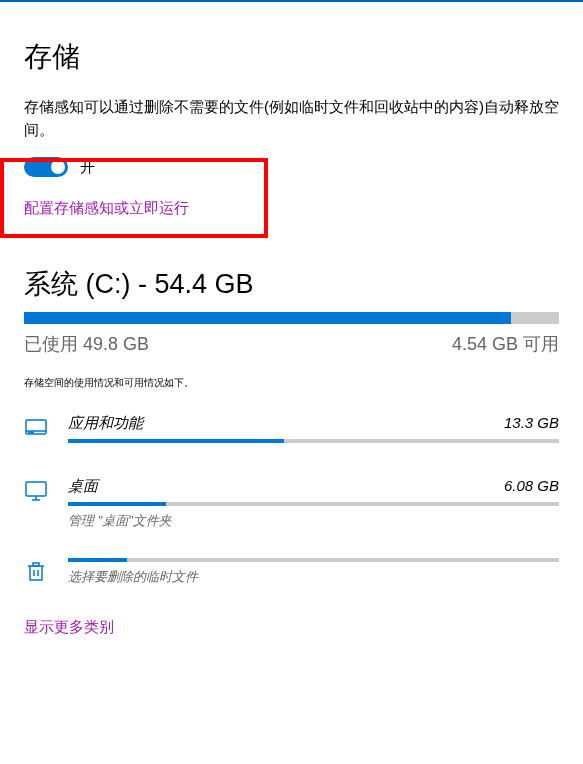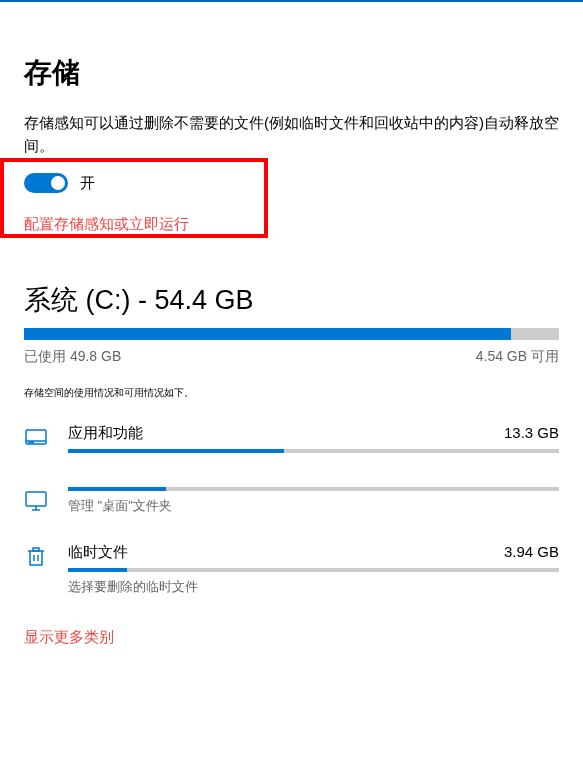--- a/index.html
+++ b/index.html
@@ -17,22 +17,22 @@
     }
     .top-border {
       height: 2px;
       background: #0067b8;
     }
     .content {
       padding: 20px 24px 0 24px;
     }
     .page-title {
       font-size: 28px;
-      font-weight: 700;
-      margin-top: 32px;
+      font-weight: 400;
+      margin-top: 16px;
       margin-bottom: 20px;
     }
     .desc-text {
       font-size: 15px;
       line-height: 1.5;
     }
     .highlight-box {
       position: absolute;
       border: 4px solid #ff0000;
       left: 0px;
@@ -63,21 +63,21 @@
       width: 14px;
       height: 14px;
       background: #fff;
       border-radius: 50%;
     }
     .toggle-label {
       margin-left: 12px;
       font-size: 15px;
     }
     .link {
-      color: #ef4444;
+      color: #a21caf;
       font-size: 15px;
       cursor: pointer;
       display: inline-block;
     }
     .configure-link {
       margin-top: 10px;
     }
     .section-title {
       font-size: 27px;
       font-weight: 400;
@@ -91,21 +91,21 @@
       margin-bottom: 8px;
       position: relative;
     }
     .total-bar-fill {
       height: 100%;
       background: #0078d4;
     }
     .usage-line {
       display: flex;
       justify-content: space-between;
-      font-size: 14px;
+      font-size: 18px;
       color: #666;
       margin-bottom: 20px;
     }
     .sub-desc {
       font-size: 10px;
       margin-bottom: 24px;
     }
     .category-row {
       display: flex;
       align-items: flex-start;
@@ -115,20 +115,21 @@
     .cat-icon {
       width: 24px;
       height: 24px;
       flex-shrink: 0;
       margin-right: 20px;
       color: #0078d4;
       margin-top: 2px;
     }
     .cat-content {
       flex: 1;
+      font-style: italic;
     }
     .cat-header {
       display: flex;
       justify-content: space-between;
       align-items: baseline;
       margin-bottom: 6px;
     }
     .cat-name {
       font-size: 15px;
     }
@@ -205,39 +206,39 @@
           </div>
         </div>
       </div>
       <div class="category-row">
         <div class="cat-icon"><svg viewBox="0 0 24 24" fill="none" stroke="#0078d4" stroke-width="1.5">
             <rect x="2" y="3" width="20" height="14" rx="1"></rect>
             <line x1="8" y1="21" x2="16" y2="21"></line>
             <line x1="12" y1="17" x2="12" y2="21"></line>
           </svg></div>
         <div class="cat-content">
+          <div class="cat-header">
+            <span class="cat-name">桌面</span>
+            <span class="cat-size">6.08 GB</span>
+          </div>
           <div class="cat-bar">
             <div class="cat-bar-fill" style="width:20%"></div>
           </div>
           <div class="cat-desc">管理 "桌面"文件夹</div>
         </div>
       </div>
       <div class="category-row">
         <div class="cat-icon"><svg viewBox="0 0 24 24" fill="none" stroke="#0078d4" stroke-width="1.5">
             <path d="M4 6 L20 6"></path>
             <path d="M6 6 L6 20 L18 20 L18 6"></path>
             <path d="M9 3 L15 3 L15 6 L9 6 Z"></path>
             <line x1="10" y1="10" x2="10" y2="16"></line>
             <line x1="14" y1="10" x2="14" y2="16"></line>
           </svg></div>
         <div class="cat-content">
-          <div class="cat-header">
-            <span class="cat-name">临时文件</span>
-            <span class="cat-size">3.94 GB</span>
-          </div>
           <div class="cat-bar">
             <div class="cat-bar-fill" style="width:12%"></div>
           </div>
           <div class="cat-desc">选择要删除的临时文件</div>
         </div>
       </div>
     </div>
 
   <a class="link show-more">显示更多类别</a>
 

